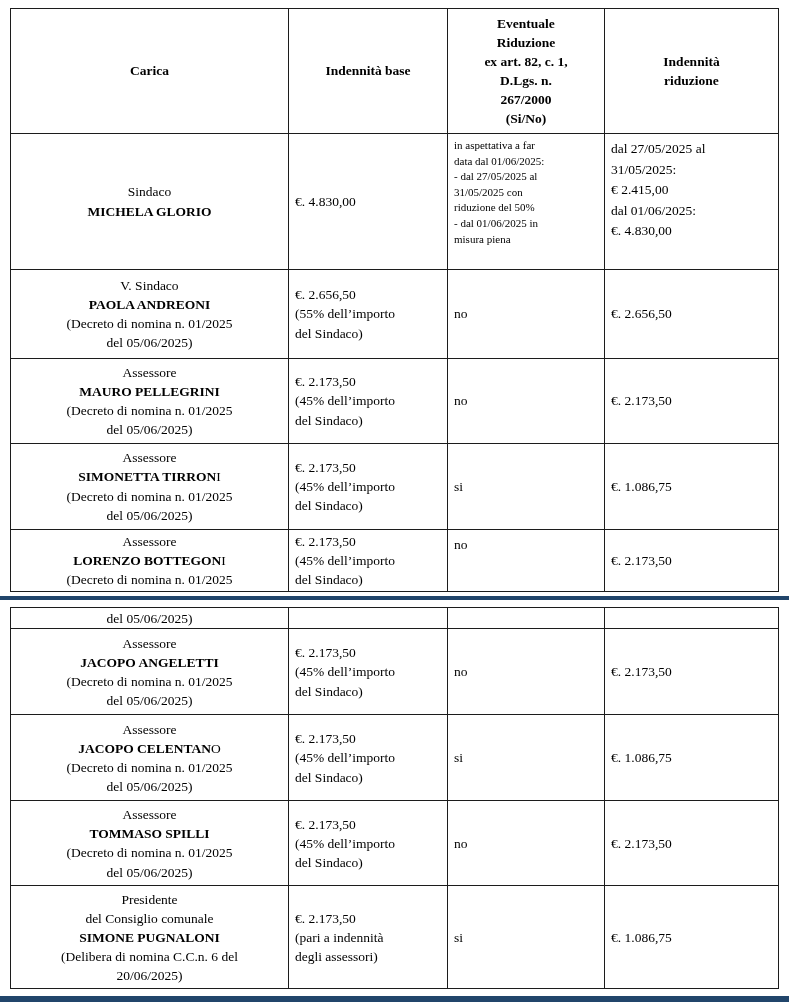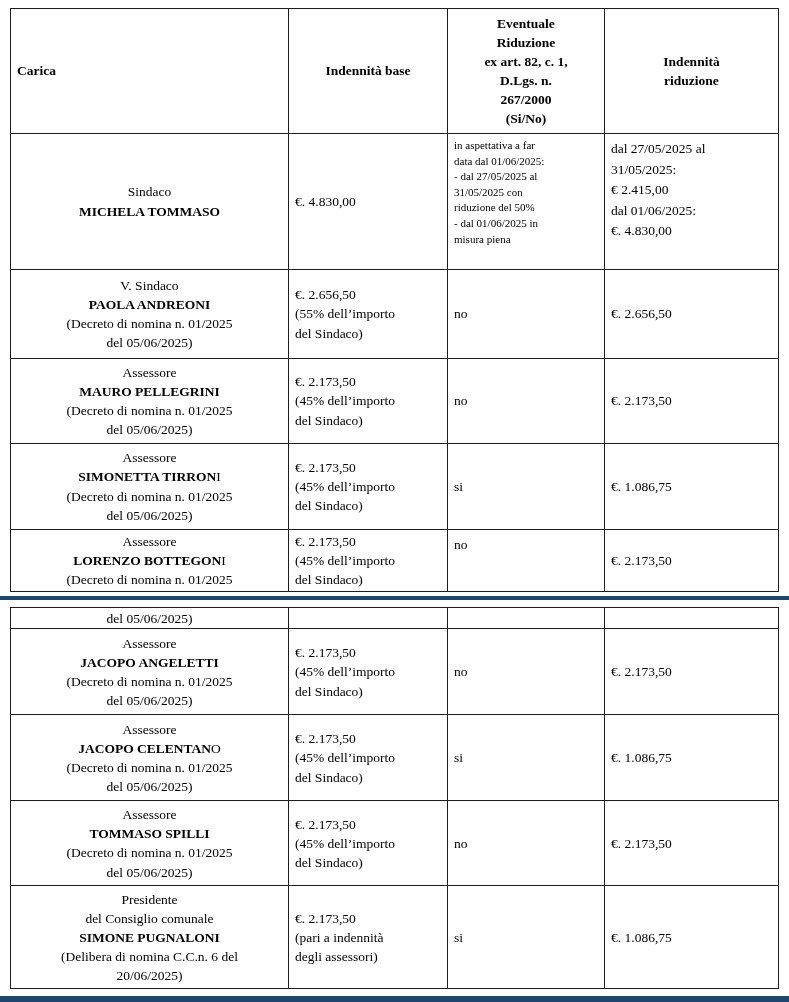--- a/index.html
+++ b/index.html
@@ -29,21 +29,21 @@
   col.c2{width:159px;}
   col.c3{width:157px;}
   col.c4{width:174px;}
   td.c1{text-align:center;}
   td.c2{text-align:left;padding-left:10px;}
   td.c3{text-align:left;padding-left:11px;margin-left:45px;}
   td.c4{text-align:left;padding-left:13px;}
   .multi{white-space:pre-line;}
   .nm{font-weight:bold;}
   .nm .tail{font-weight:normal;}
-  tr.hdr td{font-weight:bold;text-align:left;vertical-align:middle;}
+  tr.hdr td{font-weight:bold;text-align:center;vertical-align:middle;}
   tr.hdr td.c3{padding-left:6px;}
   .sino{}
   tr.r-sindaco td.c3{
     vertical-align:top;
     font-size:11px;
     line-height:1.42;
     padding-top:4px;
   }
   tr.r-sindaco td.c4{
     vertical-align:top;
@@ -92,21 +92,21 @@
 267/2000</div>
             <div class="sino">(Si/No)</div>
           </td>
       <td class="c4" style="text-align:center;"><span class="multi">Indennità
 riduzione</span></td>
     </tr>
 
     <tr class="r-sindaco" style="height:136px;">
       <td class="c1">
         <div class="multi">Sindaco</div>
-        <div class="nm"><span>MICHELA TOMMASO</span><span class="tail"></span></div>
+        <div class="nm"><span>MICHELA GLORIO</span><span class="tail"></span></div>
         <div class="multi"></div>
       </td>
       <td class="c2"><span class="multi">€. 4.830,00</span></td>
       <td class="c3"><span class="multi">in aspettativa a far
 data dal 01/06/2025:
 - dal 27/05/2025 al
 31/05/2025 con
 riduzione del 50%
 - dal 01/06/2025 in
 misura piena</span></td>

